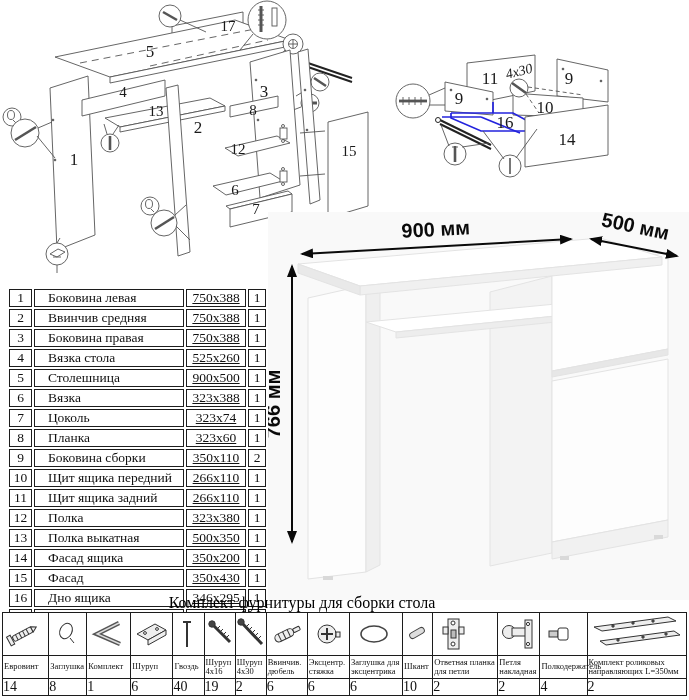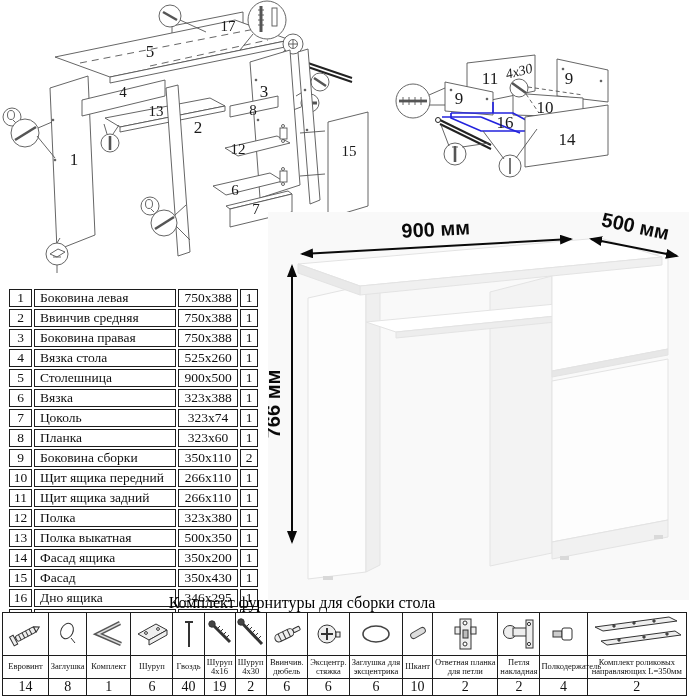--- a/index.html
+++ b/index.html
@@ -16,29 +16,29 @@
   
   .main-diagram{position:absolute;left:0;top:0;}
   .drawer-diagram{position:absolute;left:385px;top:25px;}
   .desk-figure{position:absolute;left:268px;top:212px;}
 
   
   .parts-table{position:absolute;left:7px;top:287px;border-collapse:separate;border-spacing:2px;}
   .parts-table td{border:1px solid #1c1c1c;background:#fff;height:13px;line-height:13px;
                   font:13.5px "Liberation Serif",serif;padding:0 2px;white-space:nowrap;}
   .parts-table td.c-num{width:17px;text-align:center;}
-  .parts-table td.c-name{width:133px;text-align:left;padding-left:5px;}
-  .parts-table td.c-size{width:54px;text-align:center;}
+  .parts-table td.c-name{width:133px;text-align:left;padding-left:13px;}
+  .parts-table td.c-size{width:54px;text-align:center;text-decoration:underline;}
   .parts-table td.c-qty{width:12px;text-align:center;}
 
   
   .hw-title{position:absolute;left:0;top:594px;width:604px;text-align:center;
             font:16px "Liberation Serif",serif;color:#000000;}
   .hw-table{position:absolute;left:2px;top:612px;width:685px;border-collapse:collapse;table-layout:fixed;}
-  .hw-table td{border:1px solid #1c1c1c;text-align:center;vertical-align:middle;padding:0;background:#fff;}
+  .hw-table td{border:1px solid #1c1c1c;vertical-align:middle;padding:0;background:#fff;}
   .hw-table .r-icon td{height:42px;}
   .hw-table .r-name td{height:20px;font:8.5px "Liberation Serif",serif;line-height:1.1;padding:1px;}
   .hw-table .r-qty td{height:15px;font:14px "Liberation Serif",serif;}
   .hw-icon{display:inline-block;vertical-align:middle;}
 </style>
 </head>
 <body>
 
 <div class="canvas">
 

